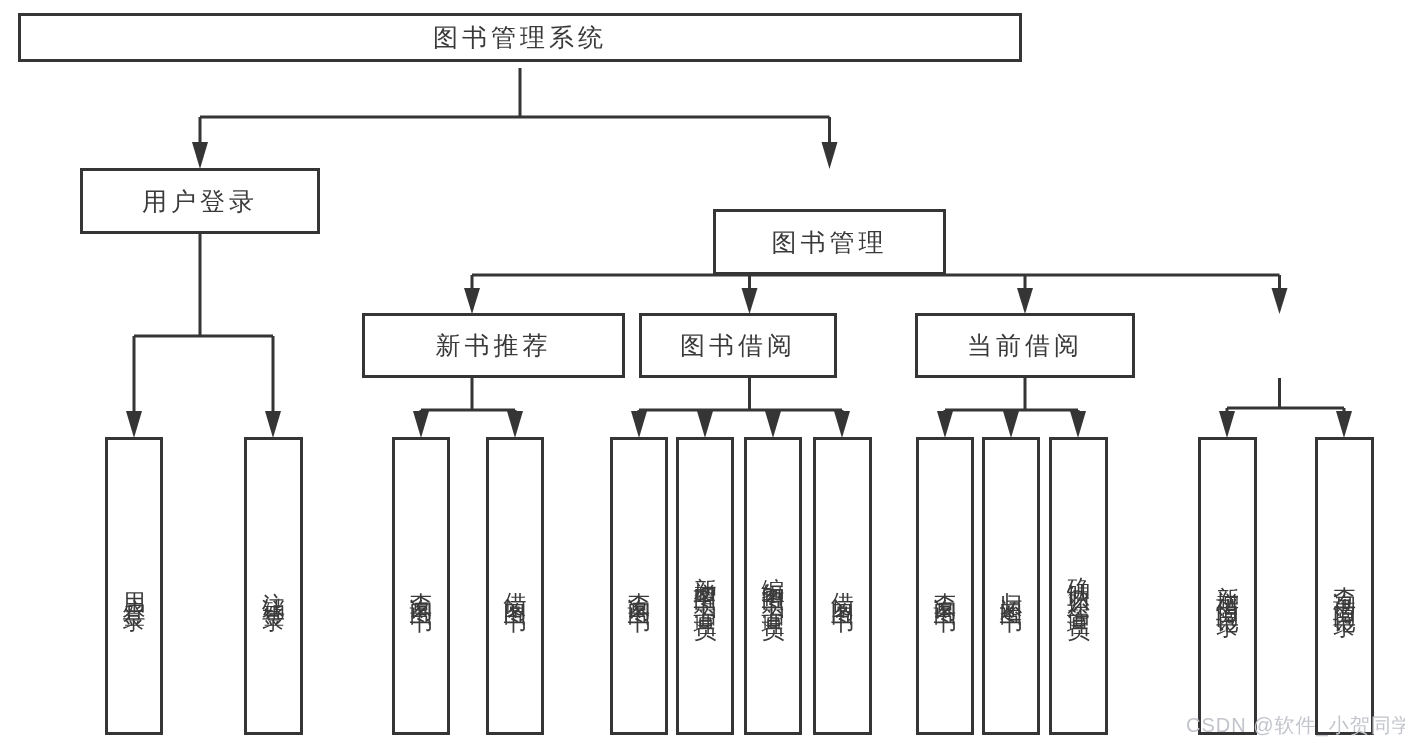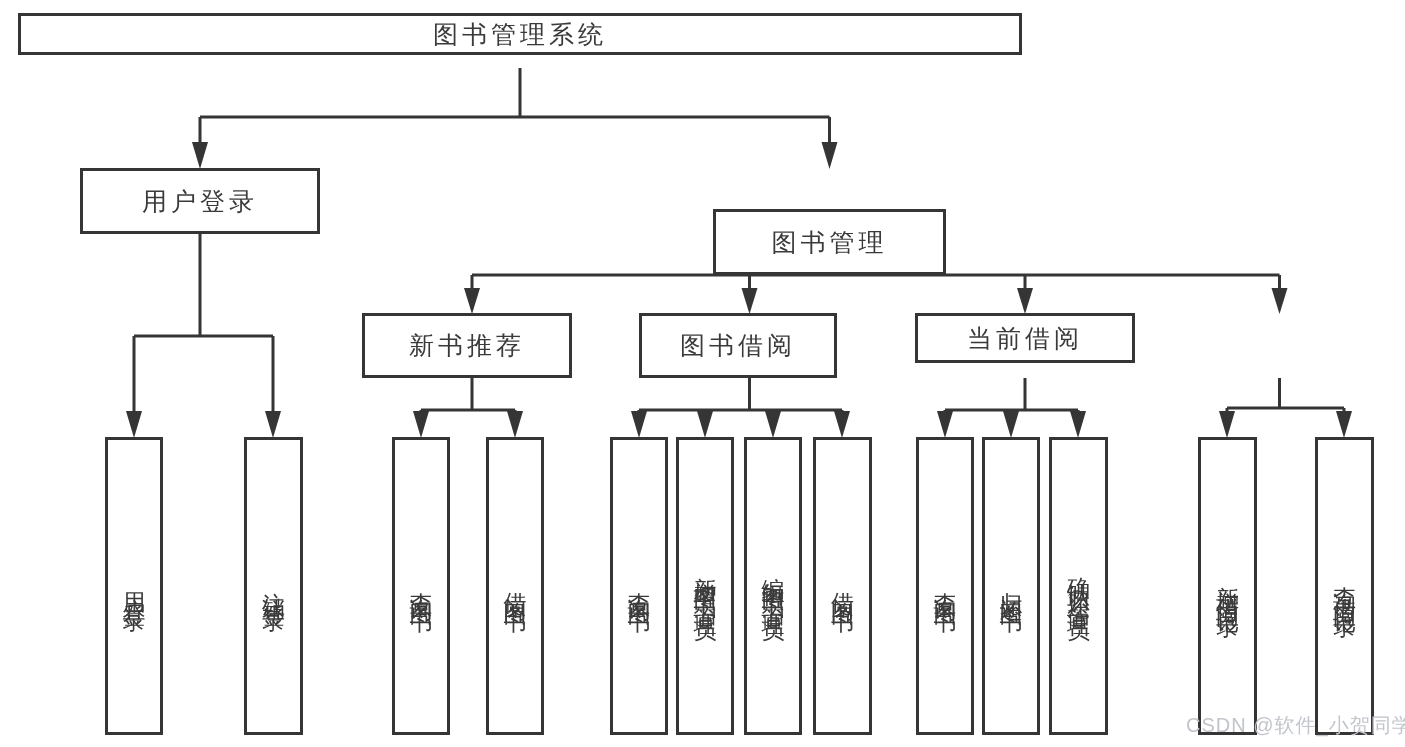--- a/index.html
+++ b/index.html
@@ -102,38 +102,38 @@
       <polygon class="arrow" points="1070,411 1086,411 1078,438"></polygon>
     </g>
 
     <g>
       <path class="line" d="M1279.5,378 V408 M1227,408 H1344 M1227,408 V418 M1344,408 V418"></path>
       <polygon class="arrow" points="1219,411 1235,411 1227,438"></polygon>
       <polygon class="arrow" points="1336,411 1352,411 1344,438"></polygon>
     </g>
   </svg>
 
-  <div class="node" style="left:18px; top:13px; width:1004px; height:42px;">
+  <div class="node" style="left:18px; top:13px; width:1004px; height:49px;">
     <span class="h-label">图书管理系统</span>
   </div>
 
   <div class="node" style="left:80px; top:168px; width:240px; height:66px;">
     <span class="h-label">用户登录</span>
   </div>
   <div class="node" style="left:713px; top:168px; width:233px; height:66px;margin-top:41px;">
     <span class="h-label">图书管理</span>
   </div>
 
-  <div class="node" style="left:362px; top:313px; width:210px; height:65px;">
+  <div class="node" style="left:362px; top:313px; width:263px; height:65px;">
     <span class="h-label">新书推荐</span>
   </div>
   <div class="node" style="left:639px; top:313px; width:198px; height:65px;">
     <span class="h-label">图书借阅</span>
   </div>
-  <div class="node" style="left:915px; top:313px; width:220px; height:50px;">
+  <div class="node" style="left:915px; top:313px; width:220px; height:65px;">
     <span class="h-label">当前借阅</span>
   </div>
 
   <div class="node" style="left:105px; top:437px; width:58px; height:298px;">
     <span class="v-label">用户登录</span>
   </div>
   <div class="node" style="left:244px; top:437px; width:59px; height:298px;">
     <span class="v-label">注销登录</span>
   </div>
   <div class="node" style="left:392px; top:437px; width:58px; height:298px;">

